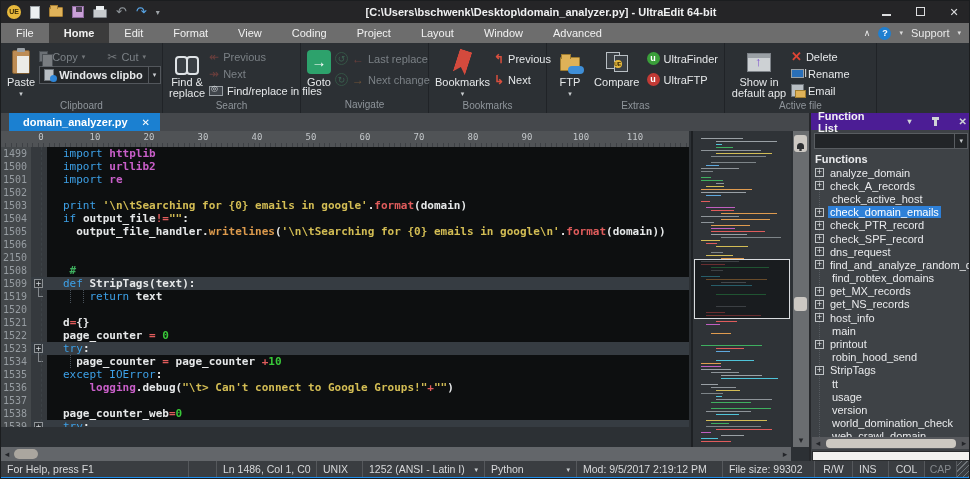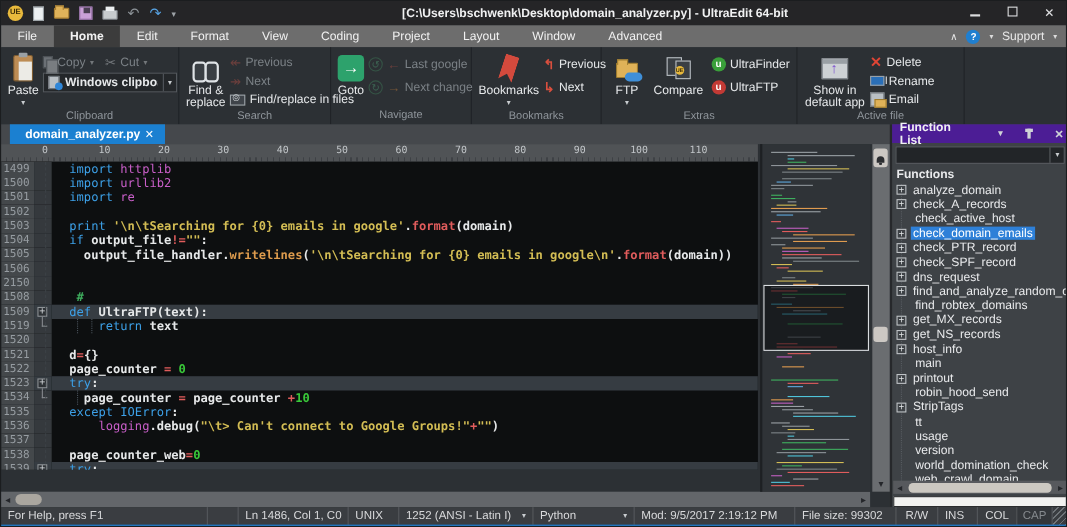--- a/index.html
+++ b/index.html
@@ -82,38 +82,38 @@
   .ic-showapp::after{content:"↑";position:absolute;left:7px;top:2px;font-size:13px;font-weight:bold;color:#7c4fd0;}
   .ic-copypath{width:11px;height:14px;background:#eceff1;border:1px solid #8e9499;margin-top:3px;}
   .ic-copypath::before{content:"";position:absolute;top:4px;left:4px;width:11px;height:11px;background:#dfb258;border:1px solid #9f7c2f;}
   .ic-delete{color:#e04535;font-size:13px;font-weight:bold;}
   .ic-rename{width:13px;height:9px;background:#2a6fb8;border:1px solid #9aa0a5;}
   .ic-rename::after{content:"I";position:absolute;right:-4px;top:-2px;color:#e4e7e9;font-size:10px;}
   .ic-email{width:13px;height:13px;background:#b9bfc4;border:1px solid #6f757b;}
   .ic-email::before{content:"";position:absolute;bottom:-2px;right:-3px;width:9px;height:6px;background:#dfb258;border:1px solid #9f7c2f;}
   
   .tabstrip{position:absolute;left:0;top:112px;width:808px;height:18px;background:#45484c;}
-  .tab{position:absolute;left:8px;top:0;height:18px;background:#1b80d1;color:#fff;font-size:11px;font-weight:bold;display:flex;align-items:center;gap:4px;padding:0 10px 0 14px;}
+  .tab{position:absolute;left:8px;top:0;height:18px;background:#1b80d1;color:#fff;font-size:11px;font-weight:bold;display:flex;align-items:center;gap:14px;padding:0 10px 0 14px;}
   .tabclose{font-size:10px;font-weight:normal;}
   
   .ruler{position:absolute;left:0;top:130px;width:688px;height:16px;background:#505356;overflow:hidden;
          background-image:repeating-linear-gradient(to right,transparent 0,transparent 4.4px,#3e4145 4.4px,#3e4145 5.4px);
          background-size:100% 4px;background-position:0 12px;background-repeat:no-repeat;background-color:#505356;}
   .rnum{position:absolute;top:1px;transform:translateX(-50%);color:#c2c6c9;font-size:9px;font-family:"DejaVu Sans Mono",monospace;}
   .code{position:absolute;left:0;top:146px;width:688px;height:280px;background:#0d0f10;overflow:hidden;font-family:"DejaVu Sans Mono",monospace;font-size:11px;}
   .code::before{content:"";position:absolute;left:40px;top:0;bottom:0;border-left:1px dashed #3c4246;z-index:3;}
   .crow{display:flex;height:13px;line-height:13px;position:relative;}
   .lnum{width:30px;background:#44484b;color:#969ca1;font-size:10px;text-align:right;padding-right:4px;flex:none;}
   .fcell{width:16px;flex:none;position:relative;background:#35393d;}
   .crow .rowbody{flex:1;position:relative;white-space:pre;}
   .crow.hl .fcell,.crow.hl .rowbody{background:#363c42;}
   .foldbox{position:absolute;left:3px;top:2px;width:9px;height:9px;border:1px solid #8d9296;background:#2e3236;color:#d2d6d9;font-size:9px;line-height:7px;text-align:center;}
   .foldend{position:absolute;left:7px;top:-2px;width:5px;height:9px;border-left:1px solid #85898d;border-bottom:1px solid #85898d;}
   .guide{position:absolute;top:0;height:13px;border-left:1px dotted #49525a;}
-  .tk-k{color:#3da1e8;font-weight:normal;margin-top:16px;} .tk-m{color:#c95fc9;font-weight:normal;} .tk-s{color:#d3bd54;font-weight:bold;}
+  .tk-k{color:#3da1e8;font-weight:normal;margin-top:16px;} .tk-m{color:#c95fc9;font-weight:bold;} .tk-s{color:#d3bd54;font-weight:bold;}
   .tk-n{color:#39c839;font-weight:bold;} .tk-o{color:#e05c5c;font-weight:bold;} .tk-f{color:#dd9b4d;font-weight:bold;}
   .tk-cm{color:#3faf5f;font-weight:bold;} .tk-d{color:#e6e8e9;font-weight:bold;}
   
   .hscroll{position:absolute;left:0;top:446px;width:790px;height:14px;background:#63666a;display:flex;align-items:center;}
   .sc-arrow{width:12px;color:#24262a;font-size:9px;text-align:center;flex:none;}
   .hthumb{width:24px;height:10px;background:#aaa69f;border-radius:5px;margin-left:1px;}
   .hspace{flex:1;}
   .minimap{position:absolute;left:690px;top:130px;width:100px;height:316px;background:#2f3337;border-left:2px solid #1d2023;padding:4px 2px 0 8px;overflow:hidden;}
   .mbar{height:1px;margin-bottom:2px;}
   .viewport{position:absolute;left:1px;top:128px;width:96px;height:60px;background:rgba(8,10,12,.55);border:1px solid #d9dcdf;z-index:5;}
@@ -205,21 +205,21 @@
     <div class="rgroup" style="width:162px">
       <div class="rg-content">
         <div class="bigbtn" style="width:34px">
           <span class="bicon">
               <span class="ic ic-paste"></span>
             </span>
           <span>Paste</span>
             <span class="caret">▾</span>
         </div>
         <div class="rcol">
-          <div style="display:flex;gap:10px">
+          <div style="display:flex;gap:22px">
             <div class="smrow disabled">
               <span class="ic ic-copy dis"></span>
               <span>Copy</span>
                 <span class="caret dis">▾</span>
             </div>
             <div class="smrow disabled">
               <span class="ic-cut dis">✂</span>
               <span>Cut</span>
                 <span class="caret dis">▾</span>
             </div>
@@ -265,21 +265,21 @@
         <div class="bigbtn" style="width:30px">
           <span class="bicon">
               <span class="ic-goto">→</span>
             </span>
           <span>Goto</span>
         </div>
         <div class="rcol" style="gap:6px;padding-top:4px">
           <div class="smrow disabled">
             <span class="circ-arrow dis">↺</span>
             <span class="arrow-red dis">←</span>
-            <span>Last google</span>
+            <span>Last replace</span>
           </div>
           <div class="smrow disabled">
             <span class="circ-arrow dis">↻</span>
             <span class="arrow-orange dis">→</span>
             <span>Next change</span>
           </div>
         </div>
       </div>
       <div class="rg-label">Navigate</div>
     </div>
@@ -437,21 +437,21 @@
       <div class="crow">
         <span class="lnum">1508</span>
         <span class="fcell"></span>
         <span class="rowbody"><span style="padding-left: 16px; white-space: pre;"><span class="tk-cm"> #</span></span></span>
       </div>
       <div class="crow hl">
         <span class="lnum">1509</span>
         <span class="fcell">
           <span class="foldbox">+</span>
         </span>
-        <span class="rowbody"><span style="padding-left: 16px; white-space: pre;"><span class="tk-k">def </span><span class="tk-d">UltraFTP(text):</span></span></span>
+        <span class="rowbody"><span style="padding-left: 16px; white-space: pre;"><span class="tk-k">def </span><span class="tk-d">StripTags(text):</span></span></span>
       </div>
       <div class="crow">
         <span class="lnum">1519</span>
         <span class="fcell">
           <span class="foldend"></span>
         </span>
         <span class="rowbody"><span class="guide" style="left: 22.62px;"></span><span class="guide" style="left: 35.86px;"></span><span style="padding-left: 16px; white-space: pre;"><span class="tk-d">    </span><span class="tk-k">return </span><span class="tk-d">text</span></span></span>
       </div>
       <div class="crow">
         <span class="lnum">1520</span>

